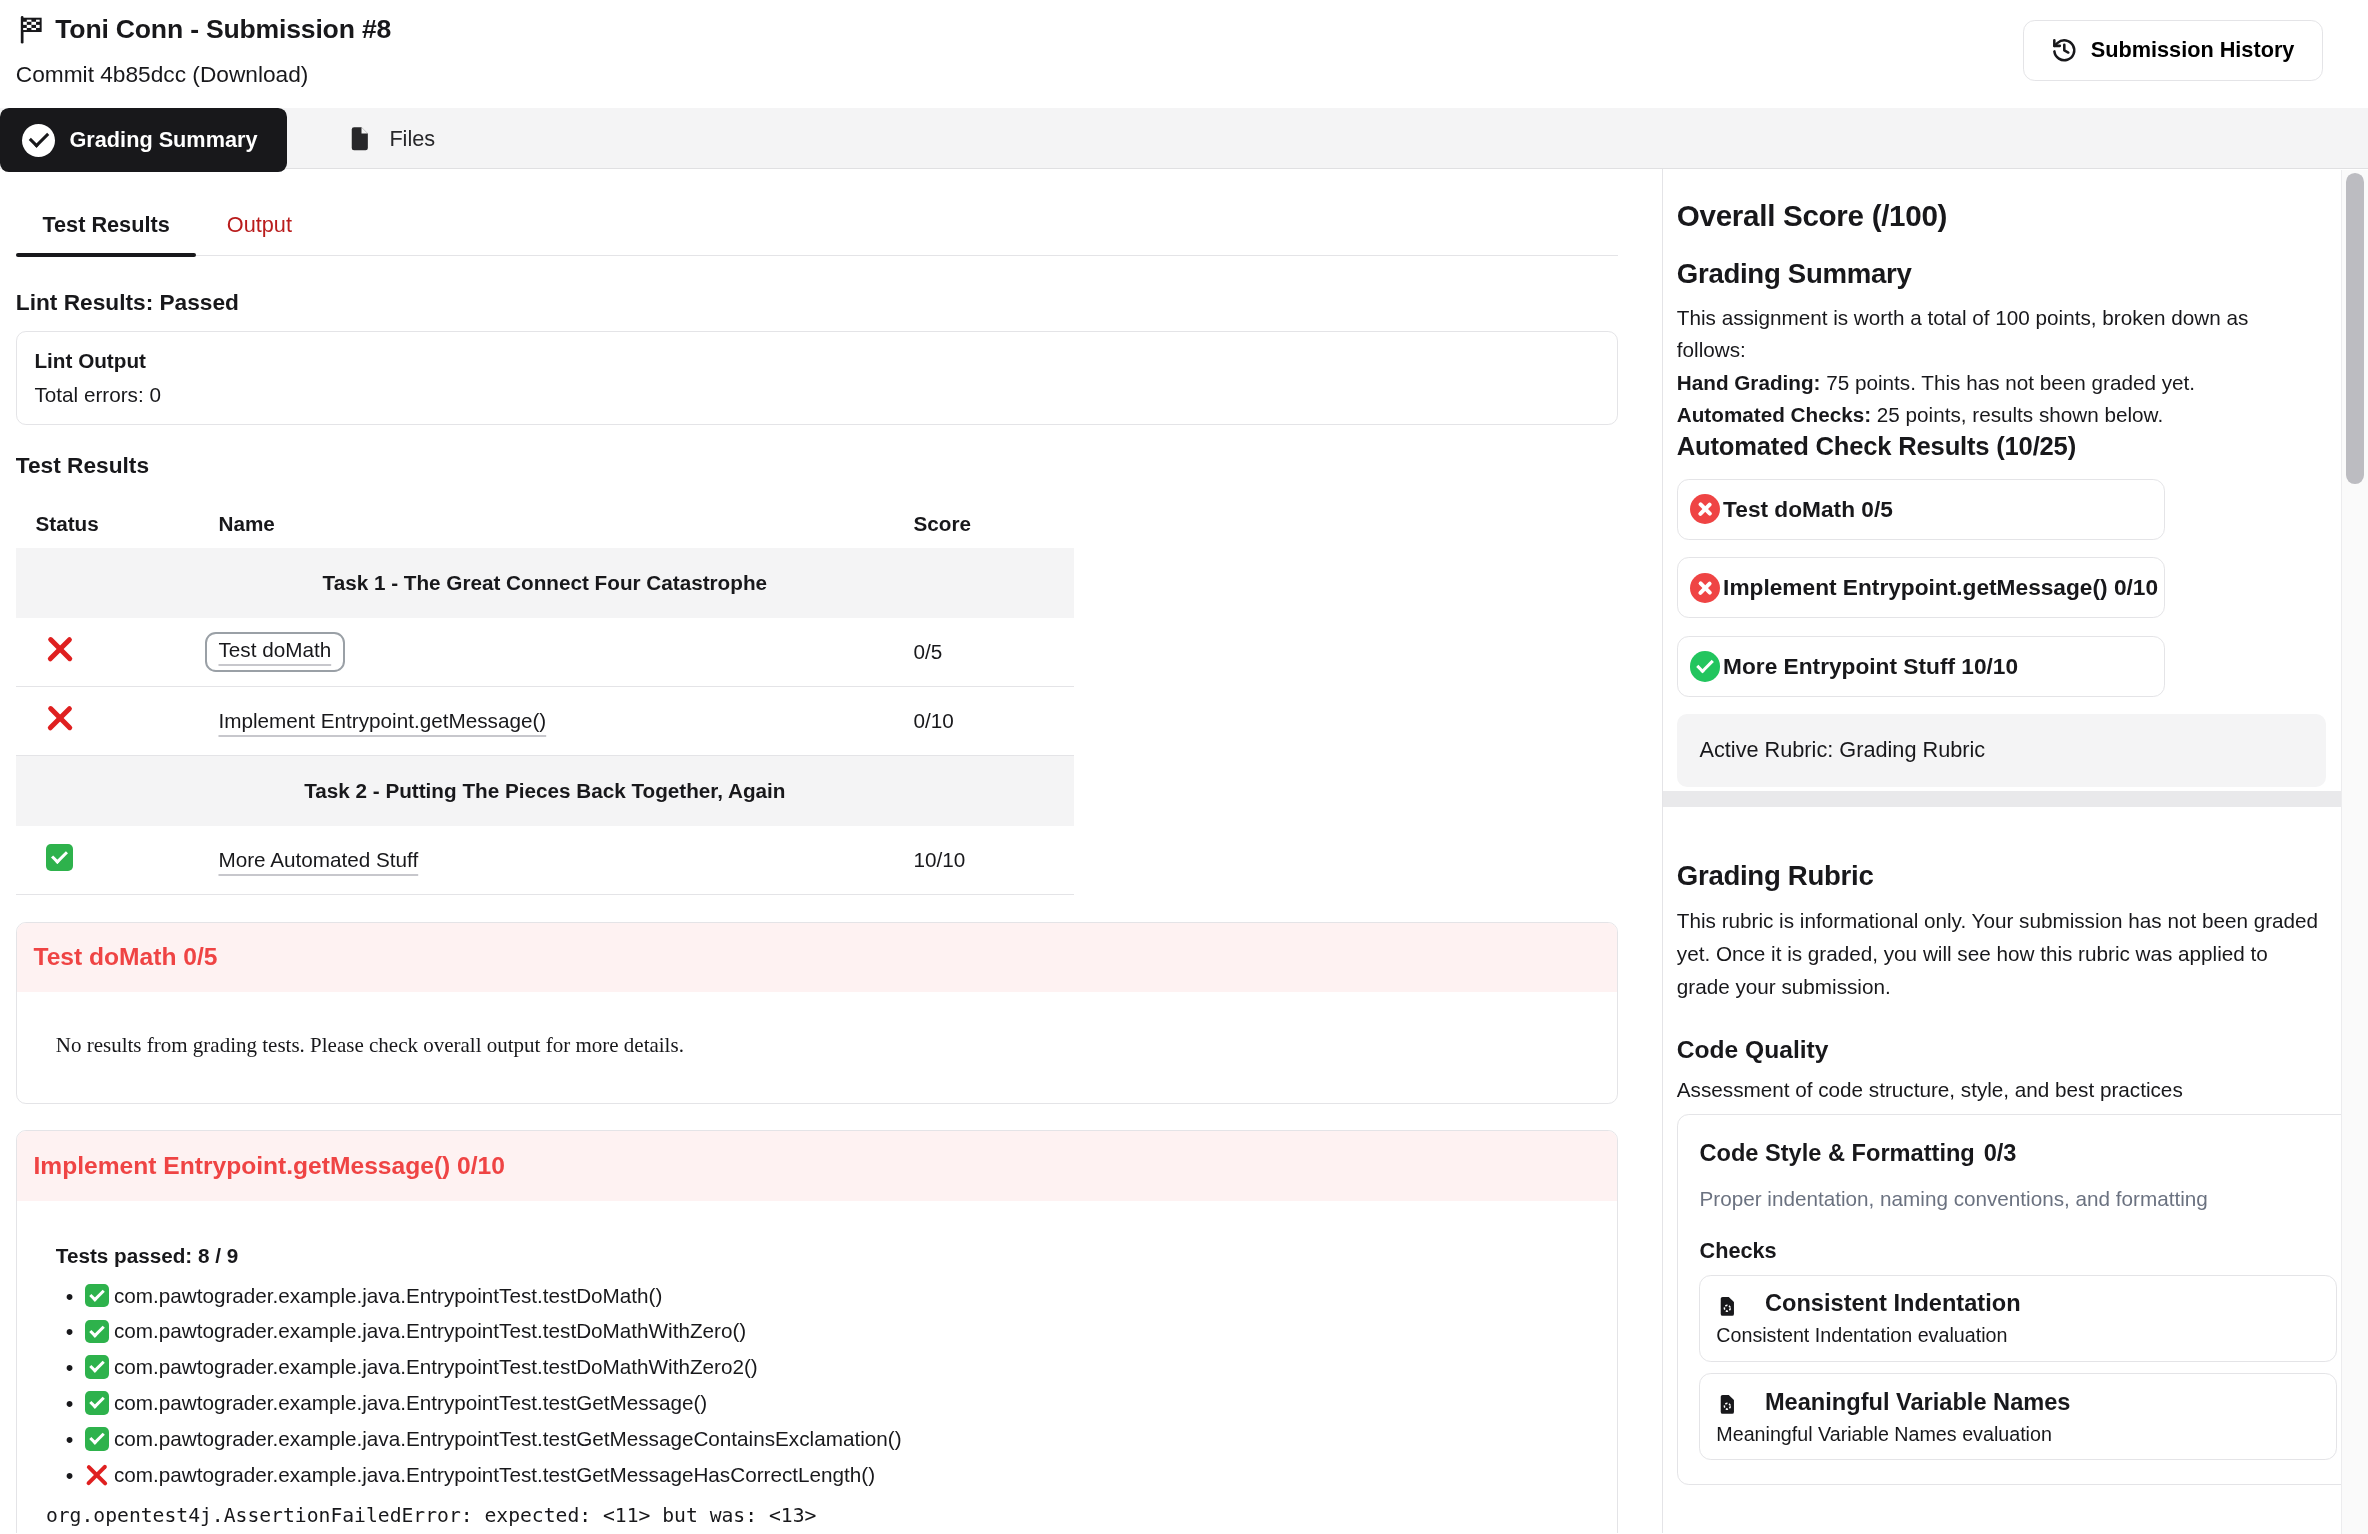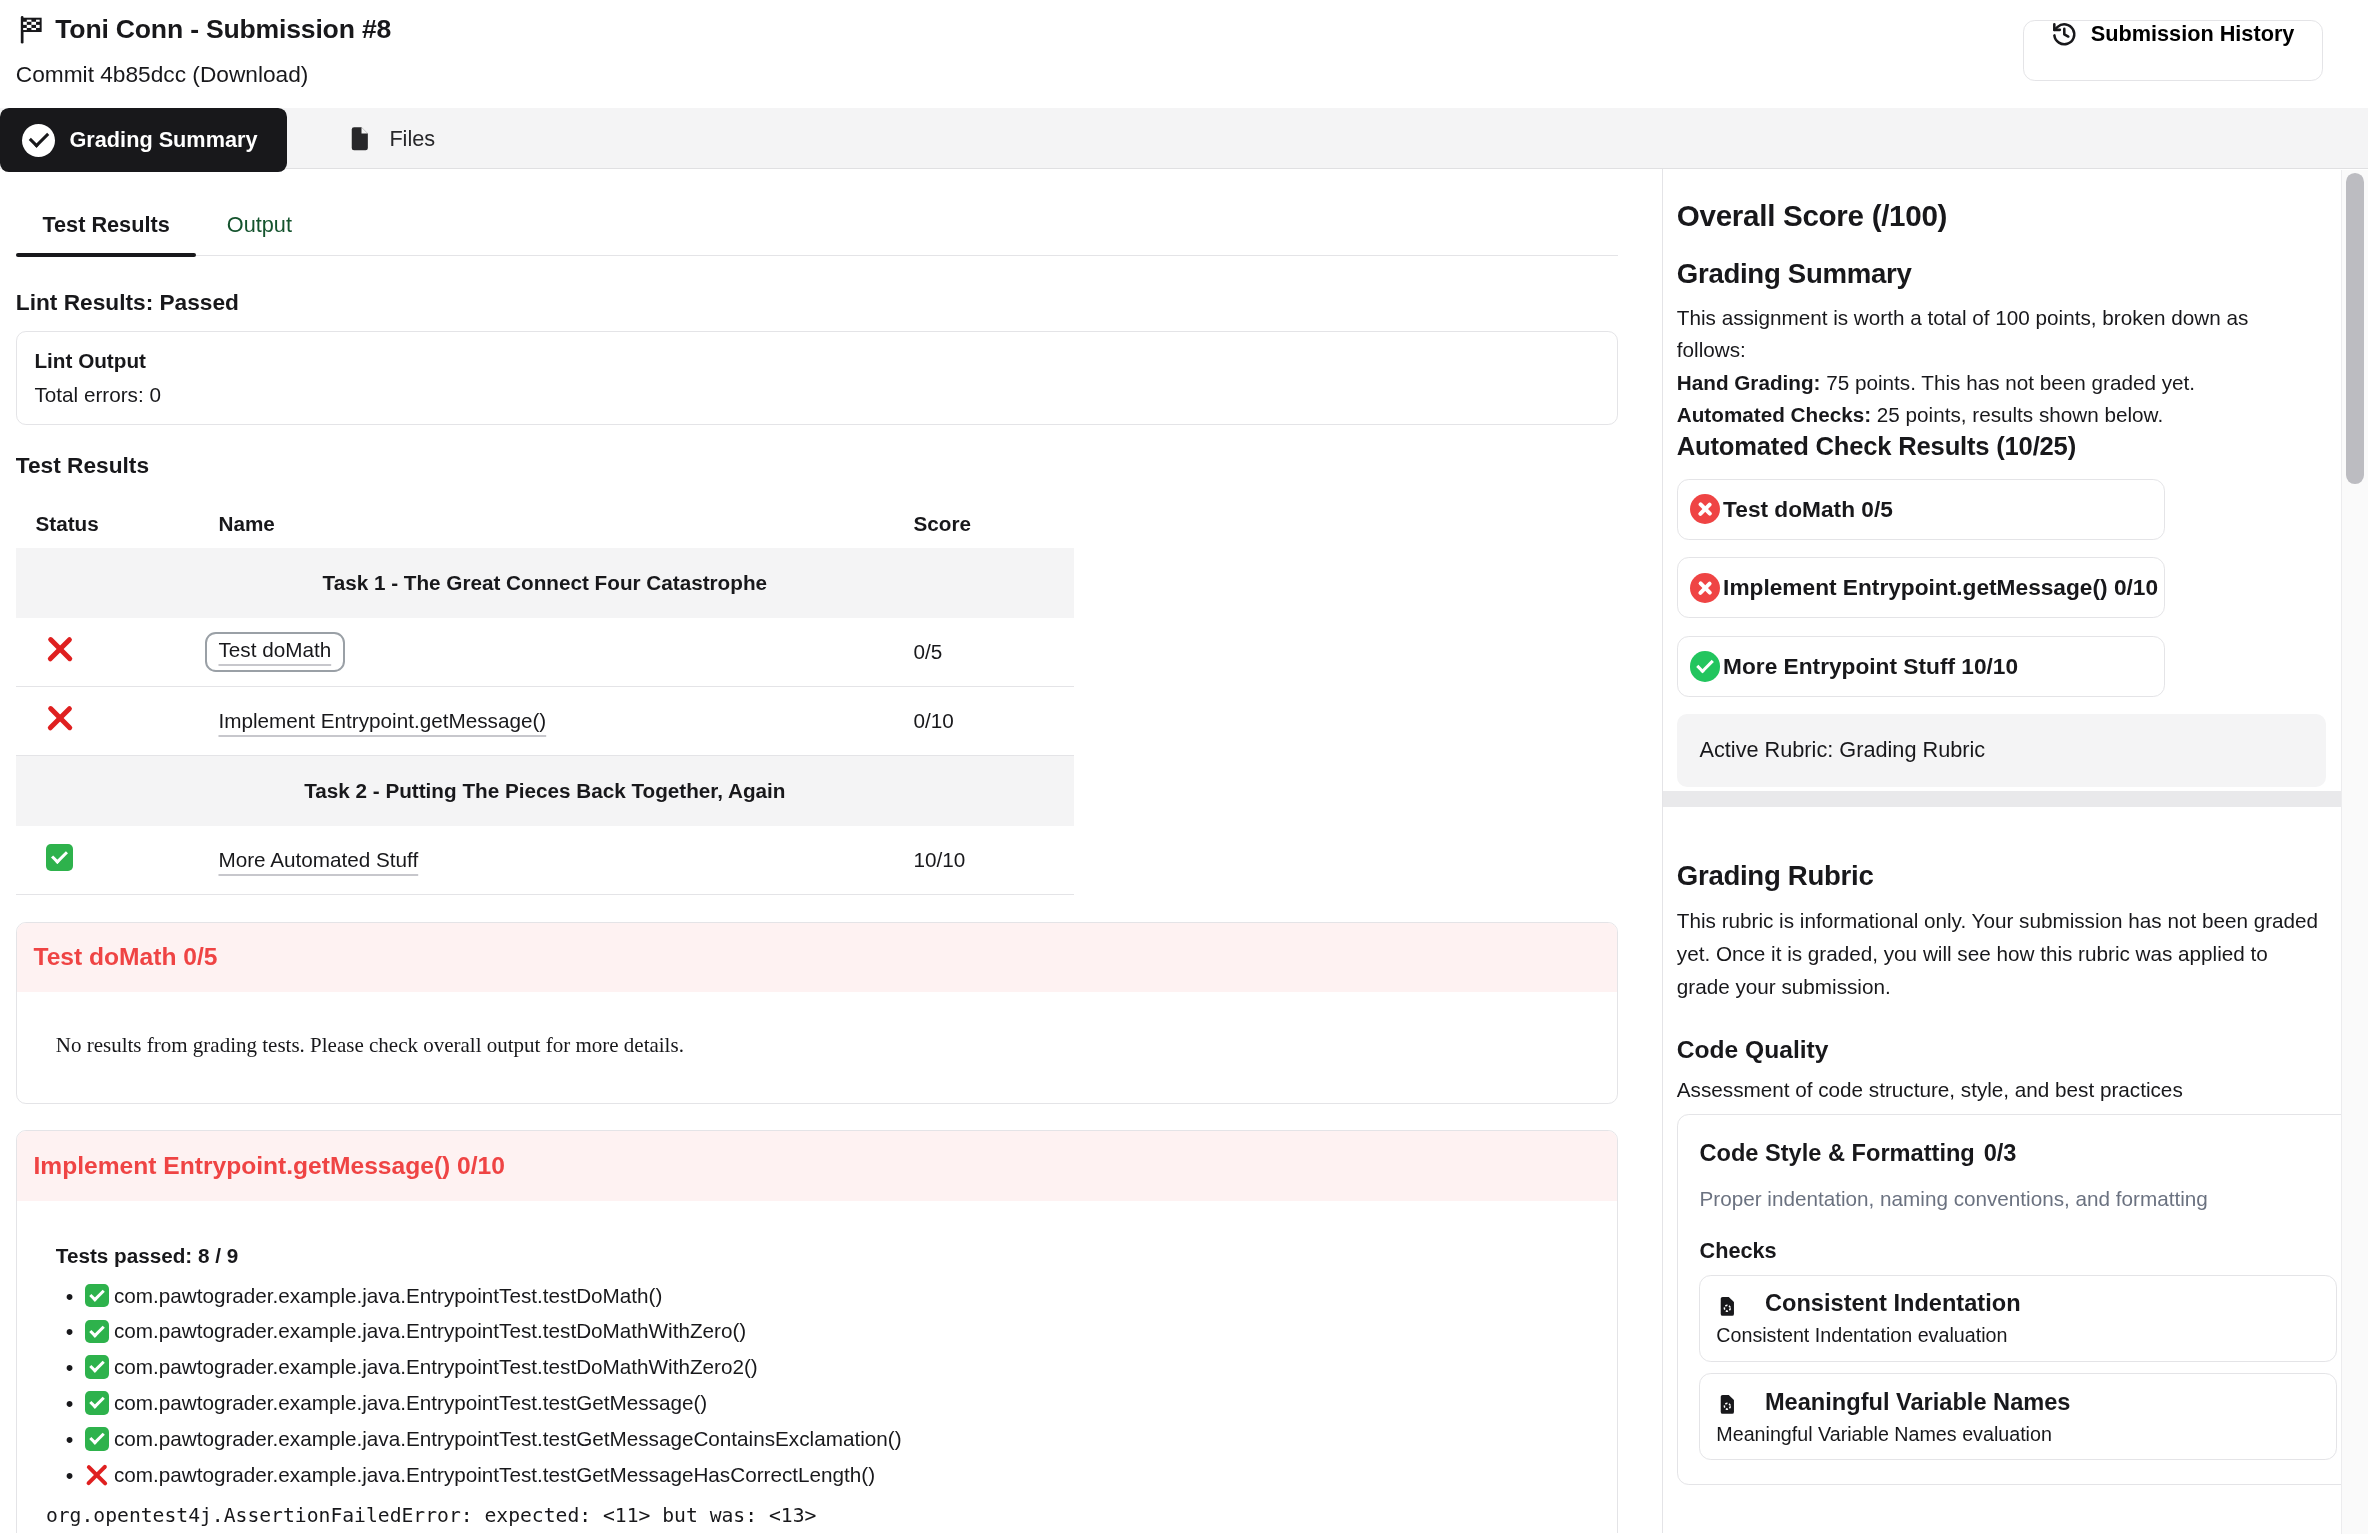--- a/index.html
+++ b/index.html
@@ -10,21 +10,21 @@
     font-family:"Liberation Sans", sans-serif;
   }
 
   
   .app-header { height:108px; padding:13.8px 45px 0 15.8px; position:relative; }
   .title-row { display:flex; align-items:center; gap:9.9px; font-size:26.6px; font-weight:600; letter-spacing:-0.2px; }
   .commit-row { margin-top:15.8px; font-size:22.7px; }
   .commit-row a { color:#18181b; text-decoration:none; }
   .history-btn {
     position:absolute; right:45px; top:19.7px; height:61px;
-    display:flex; gap:12.8px; padding:0 27.6px;
+    display:flex; align-items:center; gap:12.8px; padding:0 27.6px;
     border:1px solid #e4e4e7; border-radius:11.8px; background:#fff;
     font-size:21.7px; font-weight:600; cursor:pointer;
   }
 
   
   .tabstrip { height:61px; background:#f4f4f5; border-bottom:1px solid #e0e0e2; display:flex; align-items:flex-start; position:relative; }
   .tab-dark {
     background:#18181b; color:#fff; border-radius:8.9px;
     display:flex; align-items:center; gap:14.8px; padding:0 29.6px 0 21.7px;
     height:64px; font-size:21.7px; font-weight:600; position:relative; z-index:2; cursor:pointer;
@@ -35,21 +35,21 @@
   .tab-light { display:flex; align-items:center; gap:16px; padding:0 17.7px; margin-left:41px; height:61px;
     font-size:21.7px; font-weight:500; color:#27272a; cursor:pointer; }
 
   
   .main { display:flex; height:1364px; }
   .left-col { width:1663px; flex:none; border-right:1px solid #e4e4e7; padding:0 44px 0 15.8px; overflow:hidden; }
   .sidebar { flex:1; padding:29.6px 27.6px 0 13.8px; overflow:hidden; position:relative; }
 
   
   .subtabs { display:flex; gap:3.9px; margin-top:37px; border-bottom:1px solid #e4e4e7; }
-  .subtab { padding:5.9px 26.6px 16.7px; font-size:21.7px; color:#14532d; position:relative; cursor:pointer; }
+  .subtab { padding:5.9px 26.6px 16.7px; font-size:21.7px; color:#b91c1c; position:relative; cursor:pointer; }
   .subtab.active { color:#18181b; font-weight:700; }
   .subtab.active::after { content:""; position:absolute; left:0; right:0; bottom:-2px; height:3.9px; background:#18181b; border-radius:2px; }
 
   
   .lint-heading { margin-top:33px; font-size:22.7px; font-weight:700; }
   .lint-box { margin-top:15.8px; border:1px solid #e4e4e7; border-radius:9.9px; padding:16.7px 17.7px; }
   .lint-box .l1 { font-size:20.7px; font-weight:700; }
   .lint-box .l2 { font-size:20.7px; margin-top:9.9px; }
   .results-heading { margin-top:27.6px; font-size:22.7px; font-weight:700; }
 

